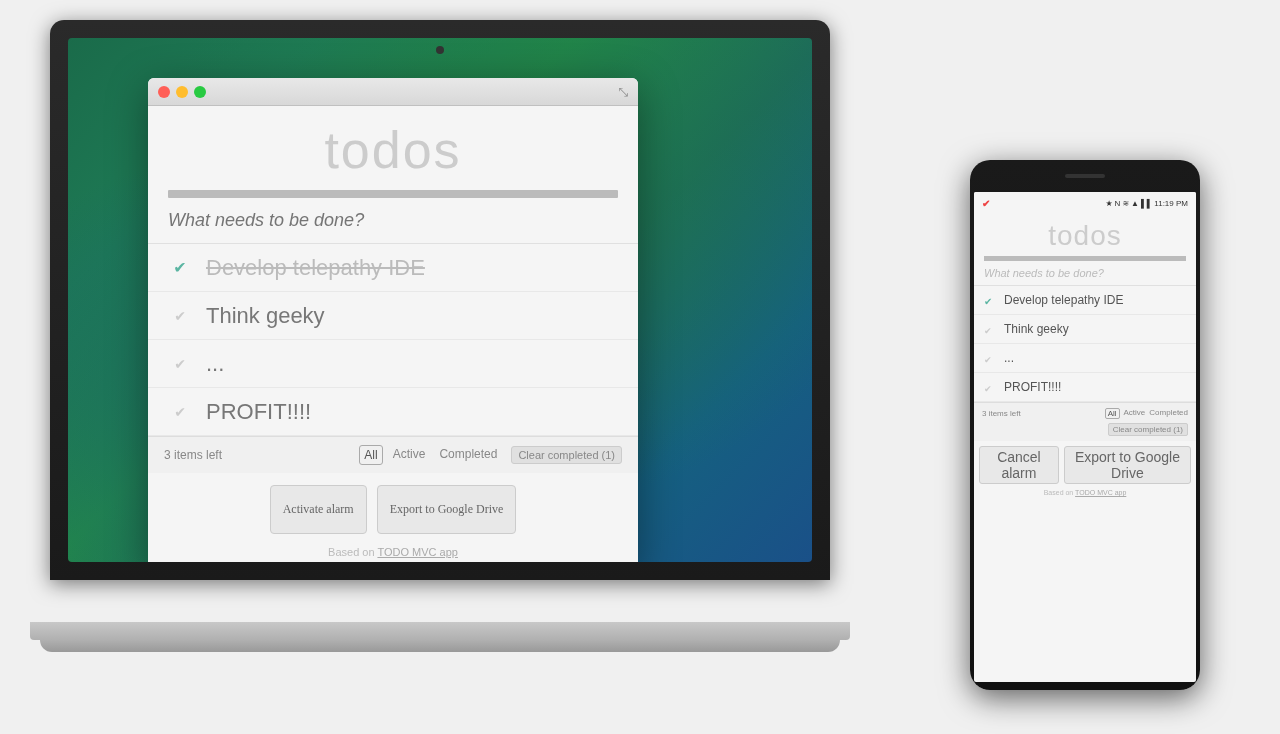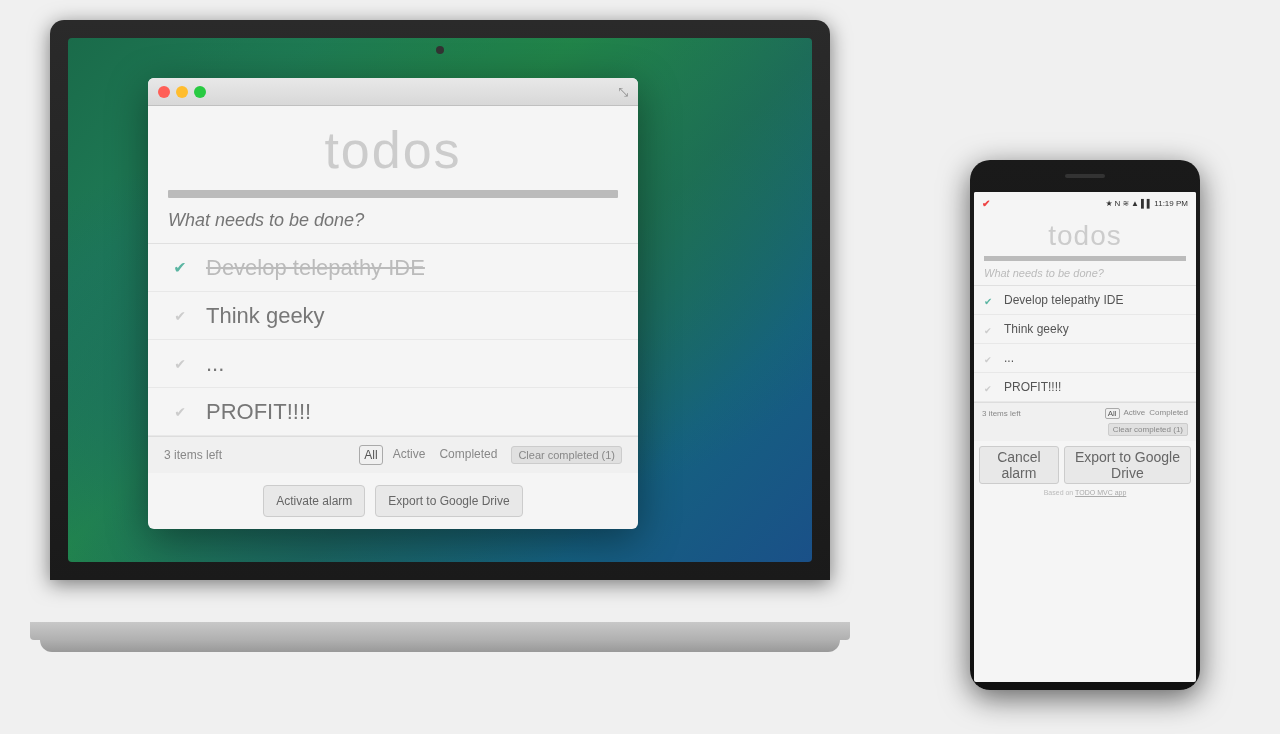--- a/index.html
+++ b/index.html
@@ -247,22 +247,23 @@
       gap: 10px;
       padding: 12px;
     }
 
     .mac-action-btn {
       font-size: 12px;
       color: #666;
       background: #e8e8e8;
       border: 1px solid #ccc;
       border-radius: 4px;
-      padding: 8px 12px;
+      padding: 16px 12px;
       cursor: pointer;
+      font-family: Liberation Serif, serif;
     }
 
     .mac-based-on {
       text-align: center;
       font-size: 11px;
       color: #bbb;
       padding-bottom: 12px;
     }
 
     .mac-based-on a {
@@ -526,20 +527,23 @@
               <span class="mac-filter-btn">Completed</span>
             </div>
             <span class="mac-clear-btn">Clear completed (1)</span>
           </div>
 
           <div class="mac-action-btns">
             <button class="mac-action-btn">Activate alarm</button>
             <button class="mac-action-btn">Export to Google Drive</button>
           </div>
 
+          <div class="mac-based-on">
+            <span>Based on </span><a href="#">TODO MVC app</a>
+          </div>
         </div>
 
       </div>
     </div>
     <div class="laptop-base"></div>
   </div>
 
   <div class="phone">
     <div class="phone-body">
       <div class="phone-speaker"></div>

